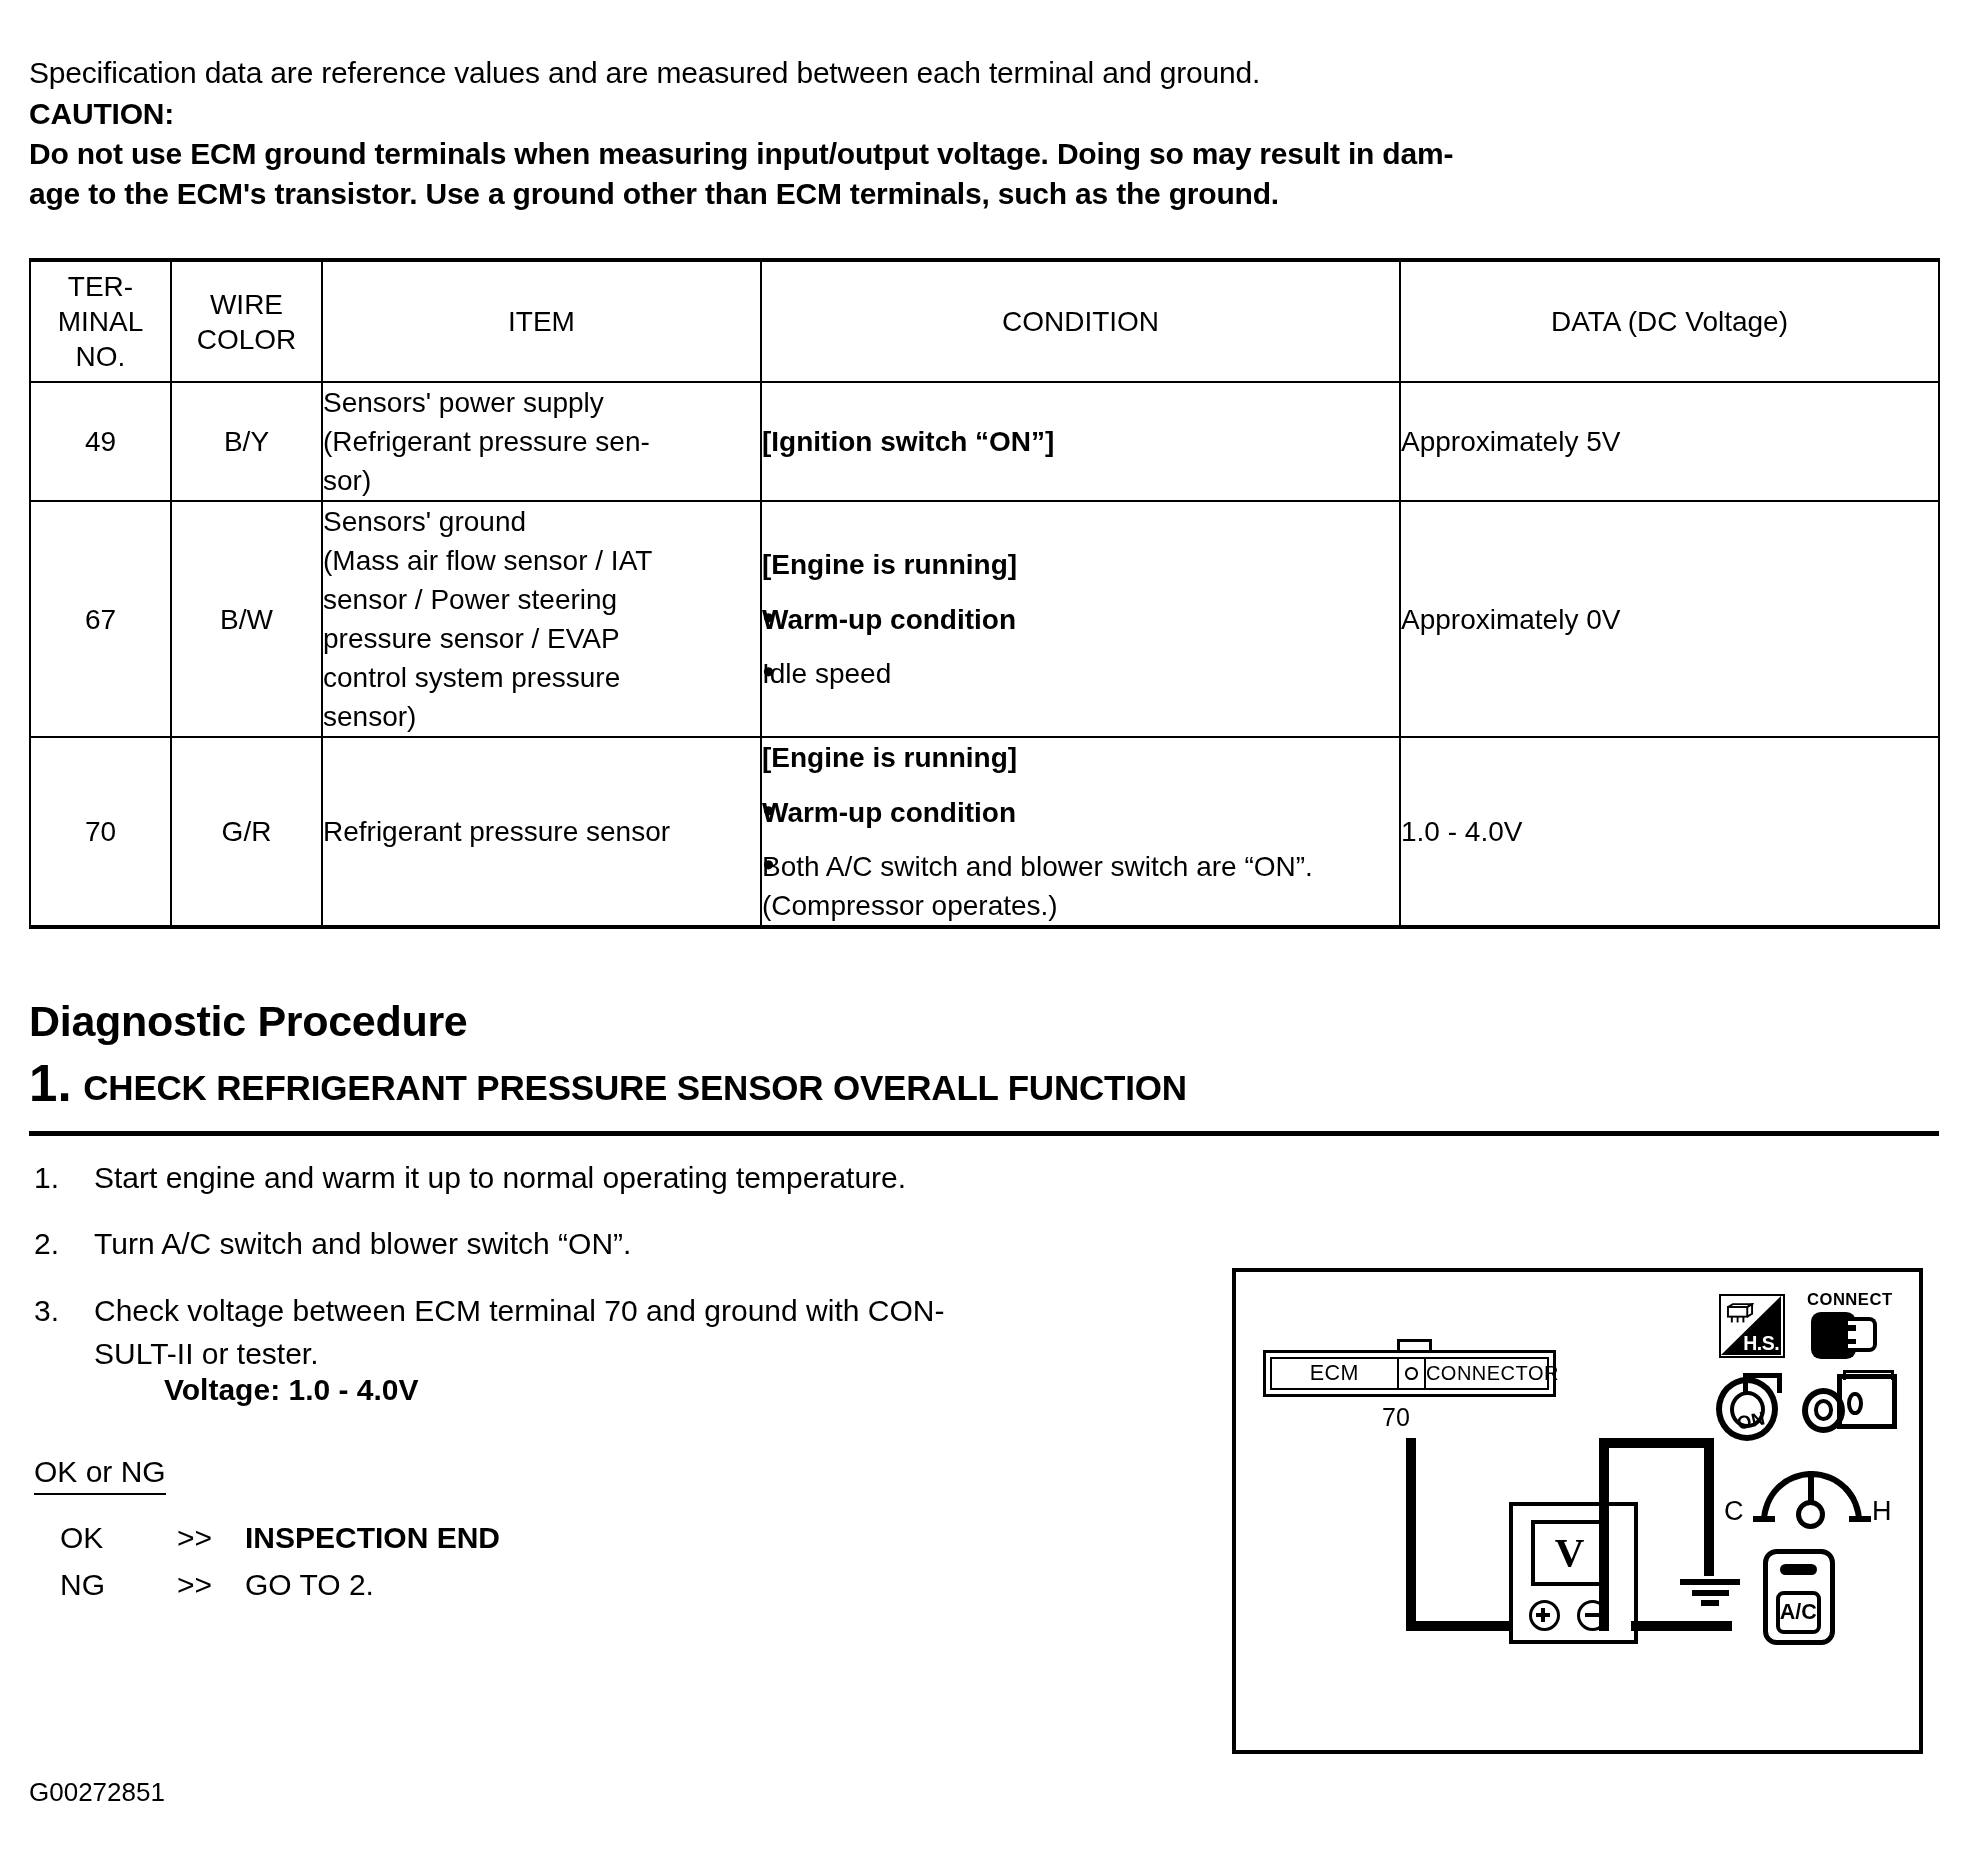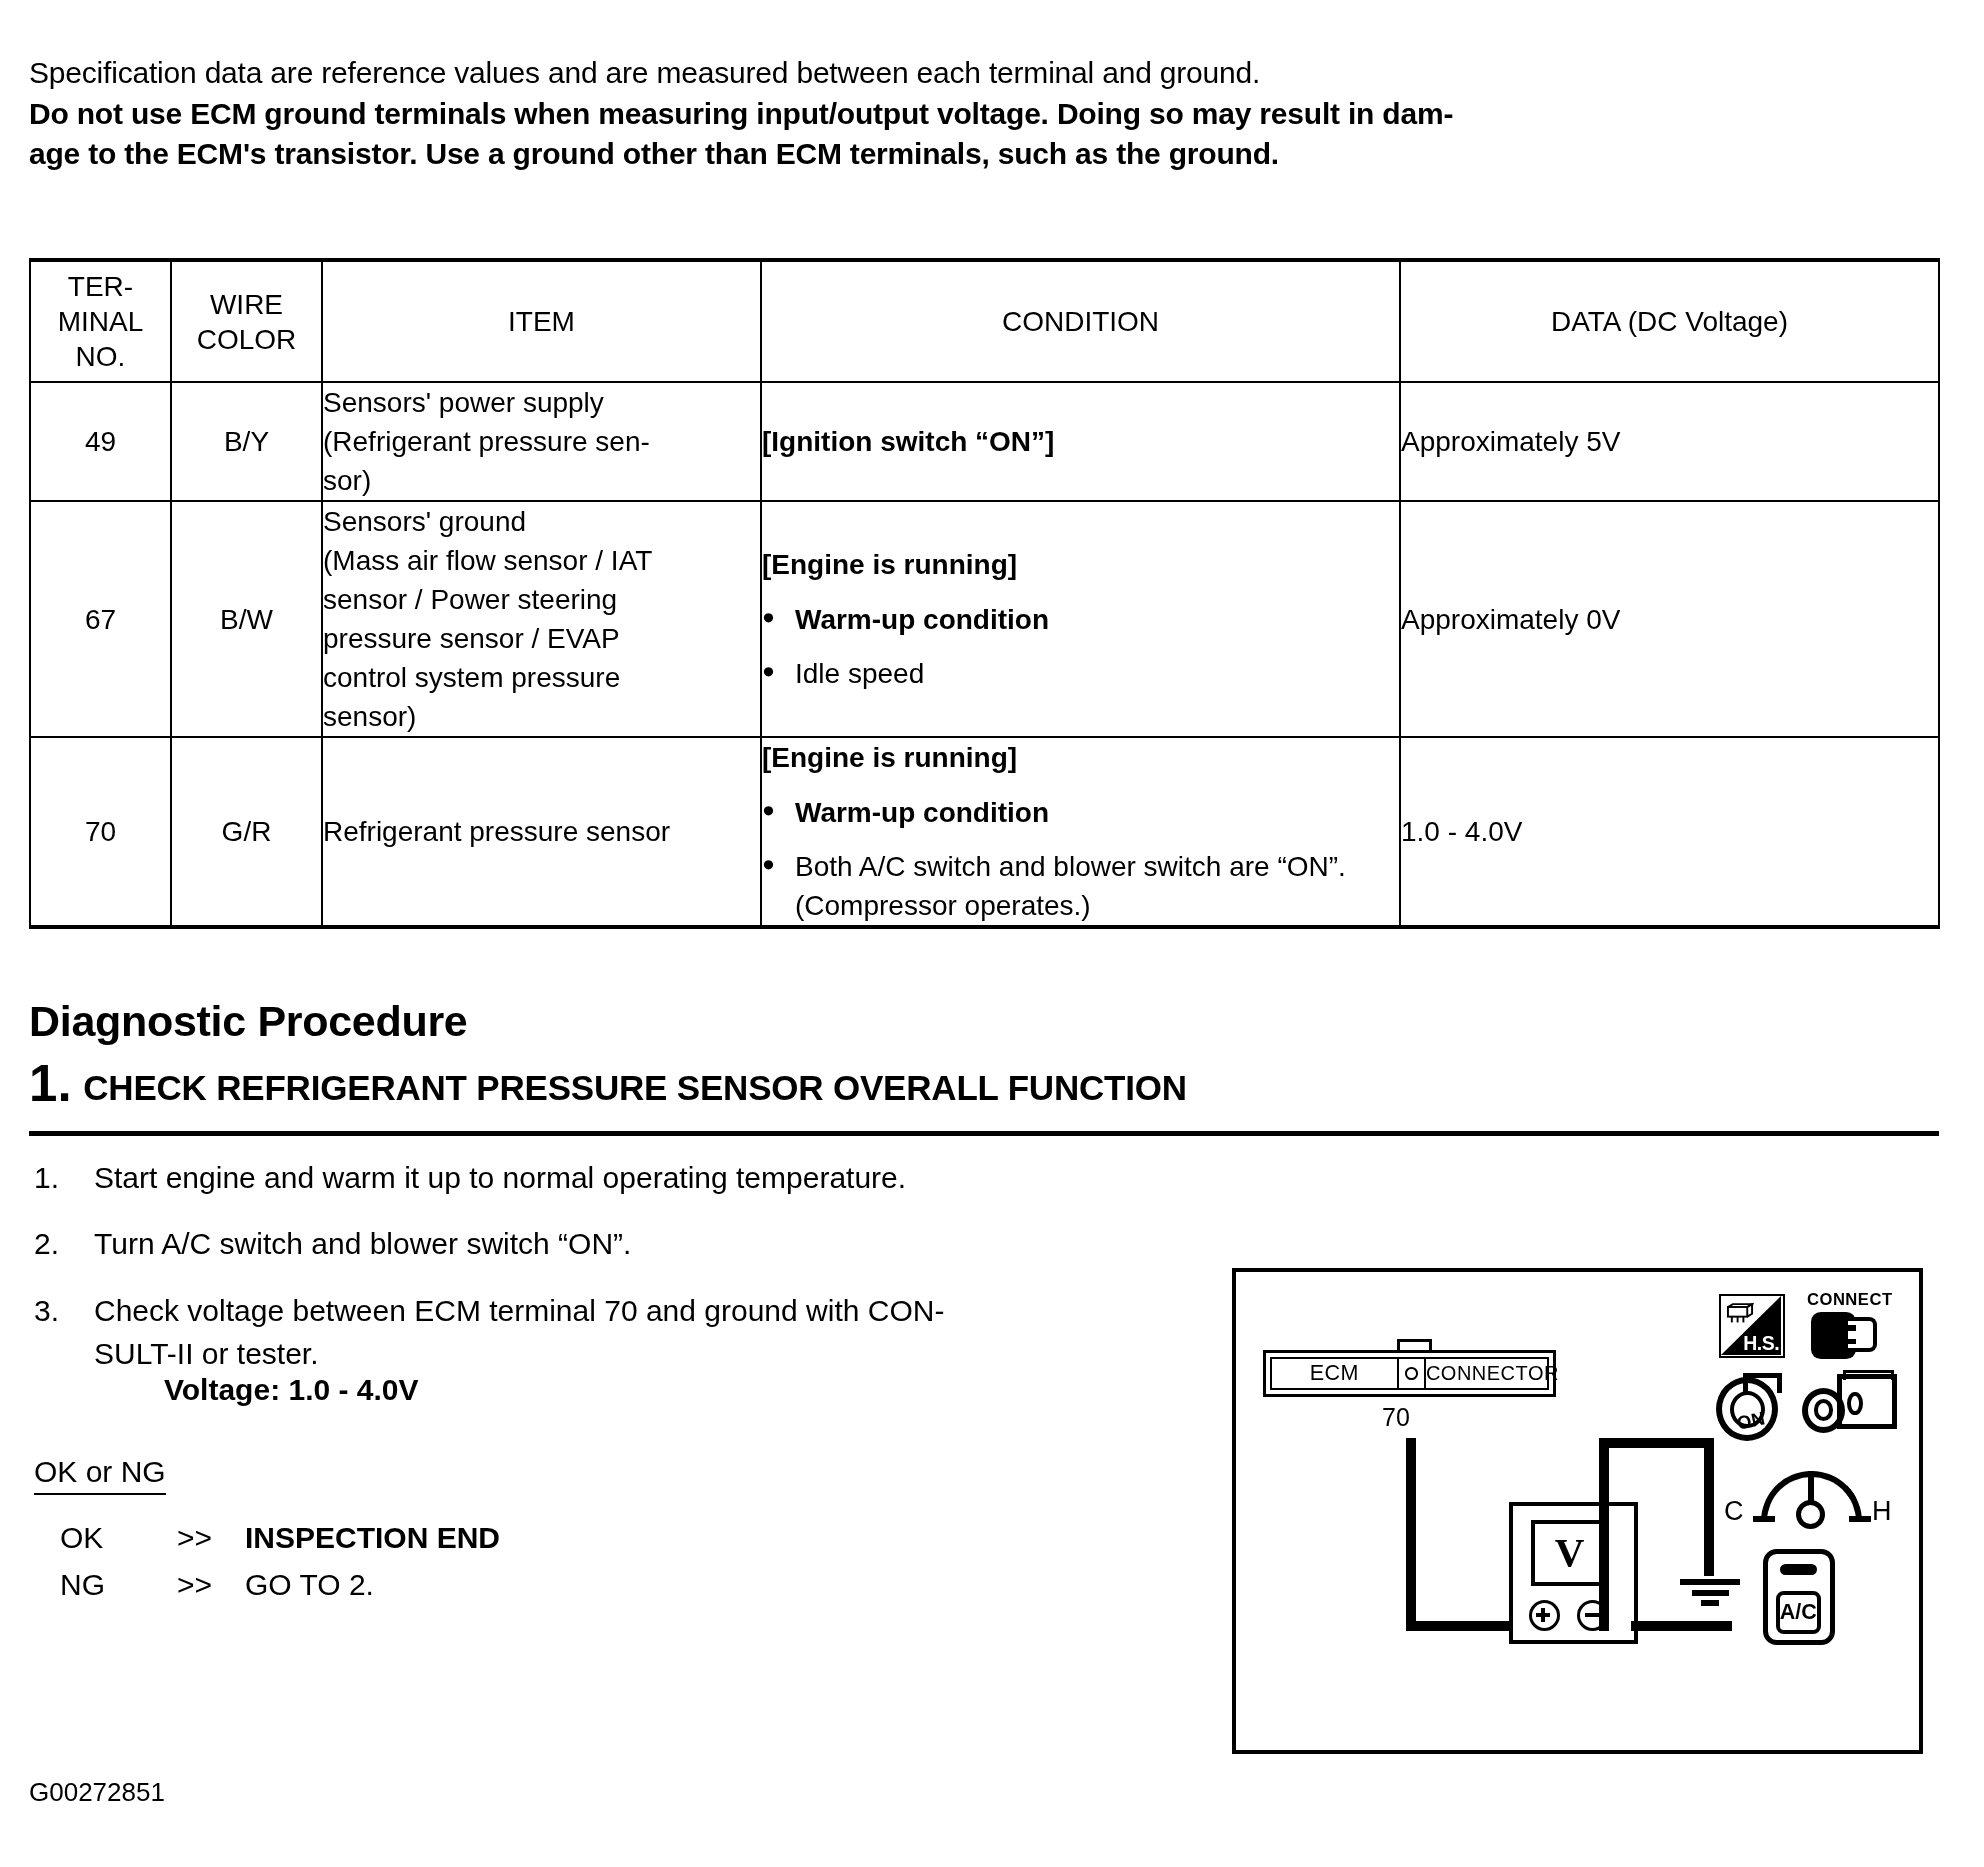--- a/index.html
+++ b/index.html
@@ -98,21 +98,20 @@
     font-weight: bold;
     margin-bottom: 15.6px;
   }
   .cond-bullets {
     margin: 0;
     padding: 0;
     list-style: none;
   }
   .cond-bullets li {
     position: relative;
-    padding-left: 33px;
     margin-bottom: 15.6px;
     white-space: pre-line;
   }
   .cond-bullets li:last-child { margin-bottom: 0; }
   .cond-bullets li::before {
     content: "\25CF";
     position: absolute;
     left: 0;
     top: -2px;
     font-size: 21.5px;
@@ -666,20 +665,21 @@
     font-size: 21.5px;
     font-weight: bold;
     margin-top: 8px;
   }
 </style>
 </head>
 <body>
 
 <div class="intro">
   <div class="intro-line">Specification data are reference values and are measured between each terminal and ground.</div>
+  <div class="intro-bold">CAUTION:</div>
   <div class="intro-bold">Do not use ECM ground terminals when measuring input/output voltage. Doing so may result in dam-</div>
   <div class="intro-bold">age to the ECM's transistor. Use a ground other than ECM terminals, such as the ground.</div>
 </div>
 
 <table class="spec-table">
   <colgroup>
     <col class="c-term">
       <col class="c-wire">
       <col class="c-item">
       <col class="c-cond">

